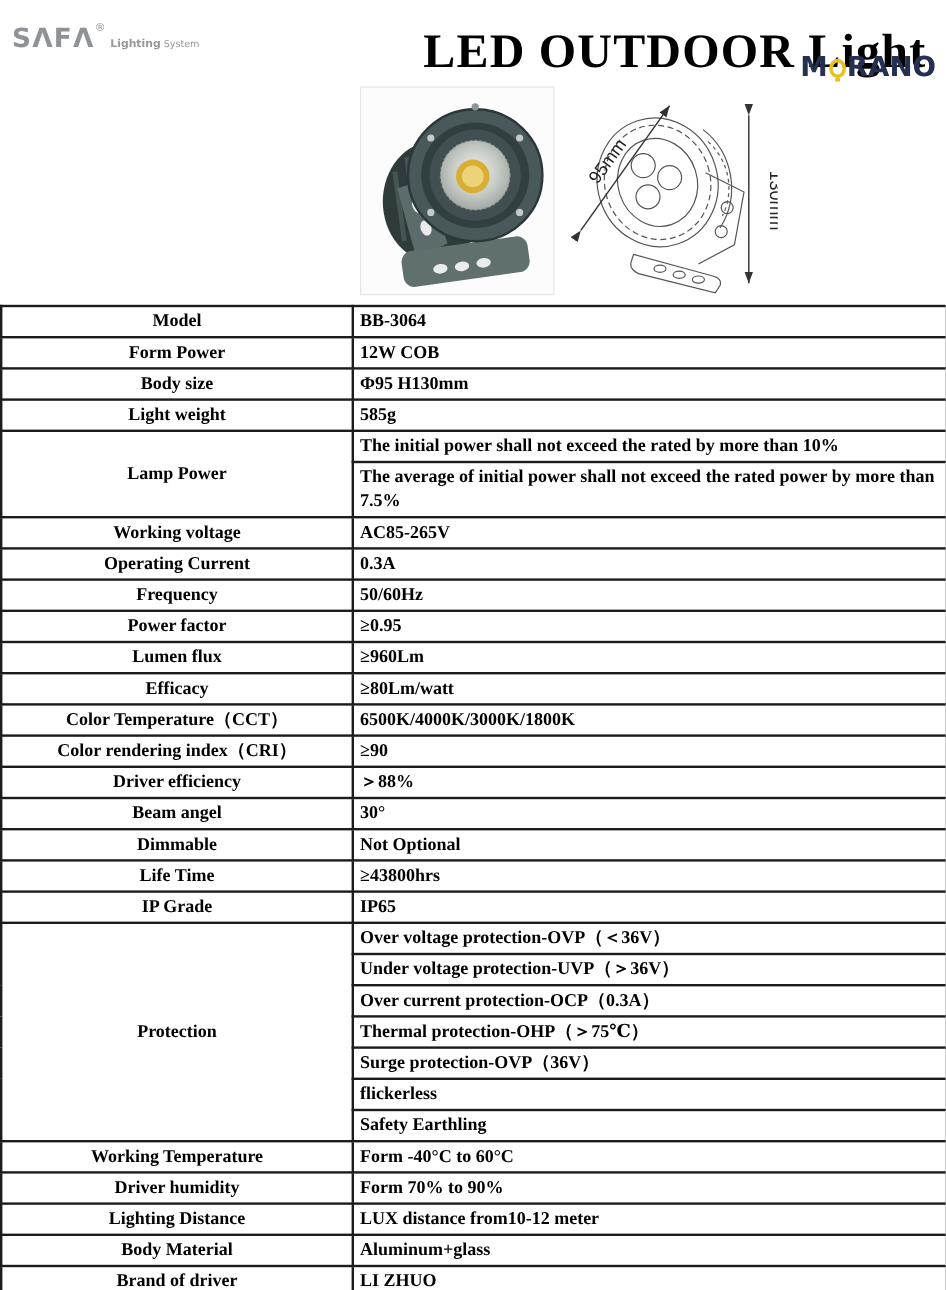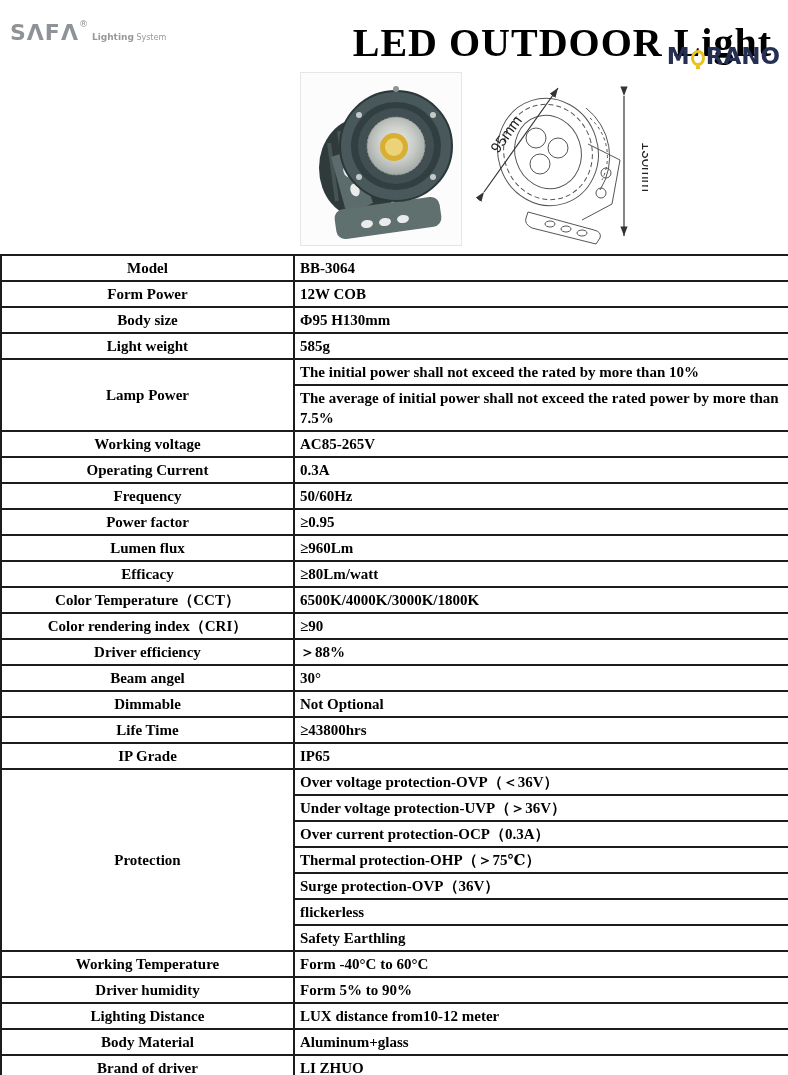--- a/index.html
+++ b/index.html
@@ -270,21 +270,21 @@
       </tr>
       <tr>
         <td class="value-cell">Safety Earthling</td>
       </tr>
       <tr>
         <th class="label-cell">Working Temperature</th>
         <td class="value-cell">Form -40°C to 60°C</td>
       </tr>
       <tr>
         <th class="label-cell">Driver humidity</th>
-        <td class="value-cell">Form 5% to 90%</td>
+        <td class="value-cell">Form 70% to 90%</td>
       </tr>
       <tr>
         <th class="label-cell">Lighting Distance</th>
         <td class="value-cell">LUX distance from10-12 meter</td>
       </tr>
       <tr>
         <th class="label-cell">Body Material</th>
         <td class="value-cell">Aluminum+glass</td>
       </tr>
       <tr>

